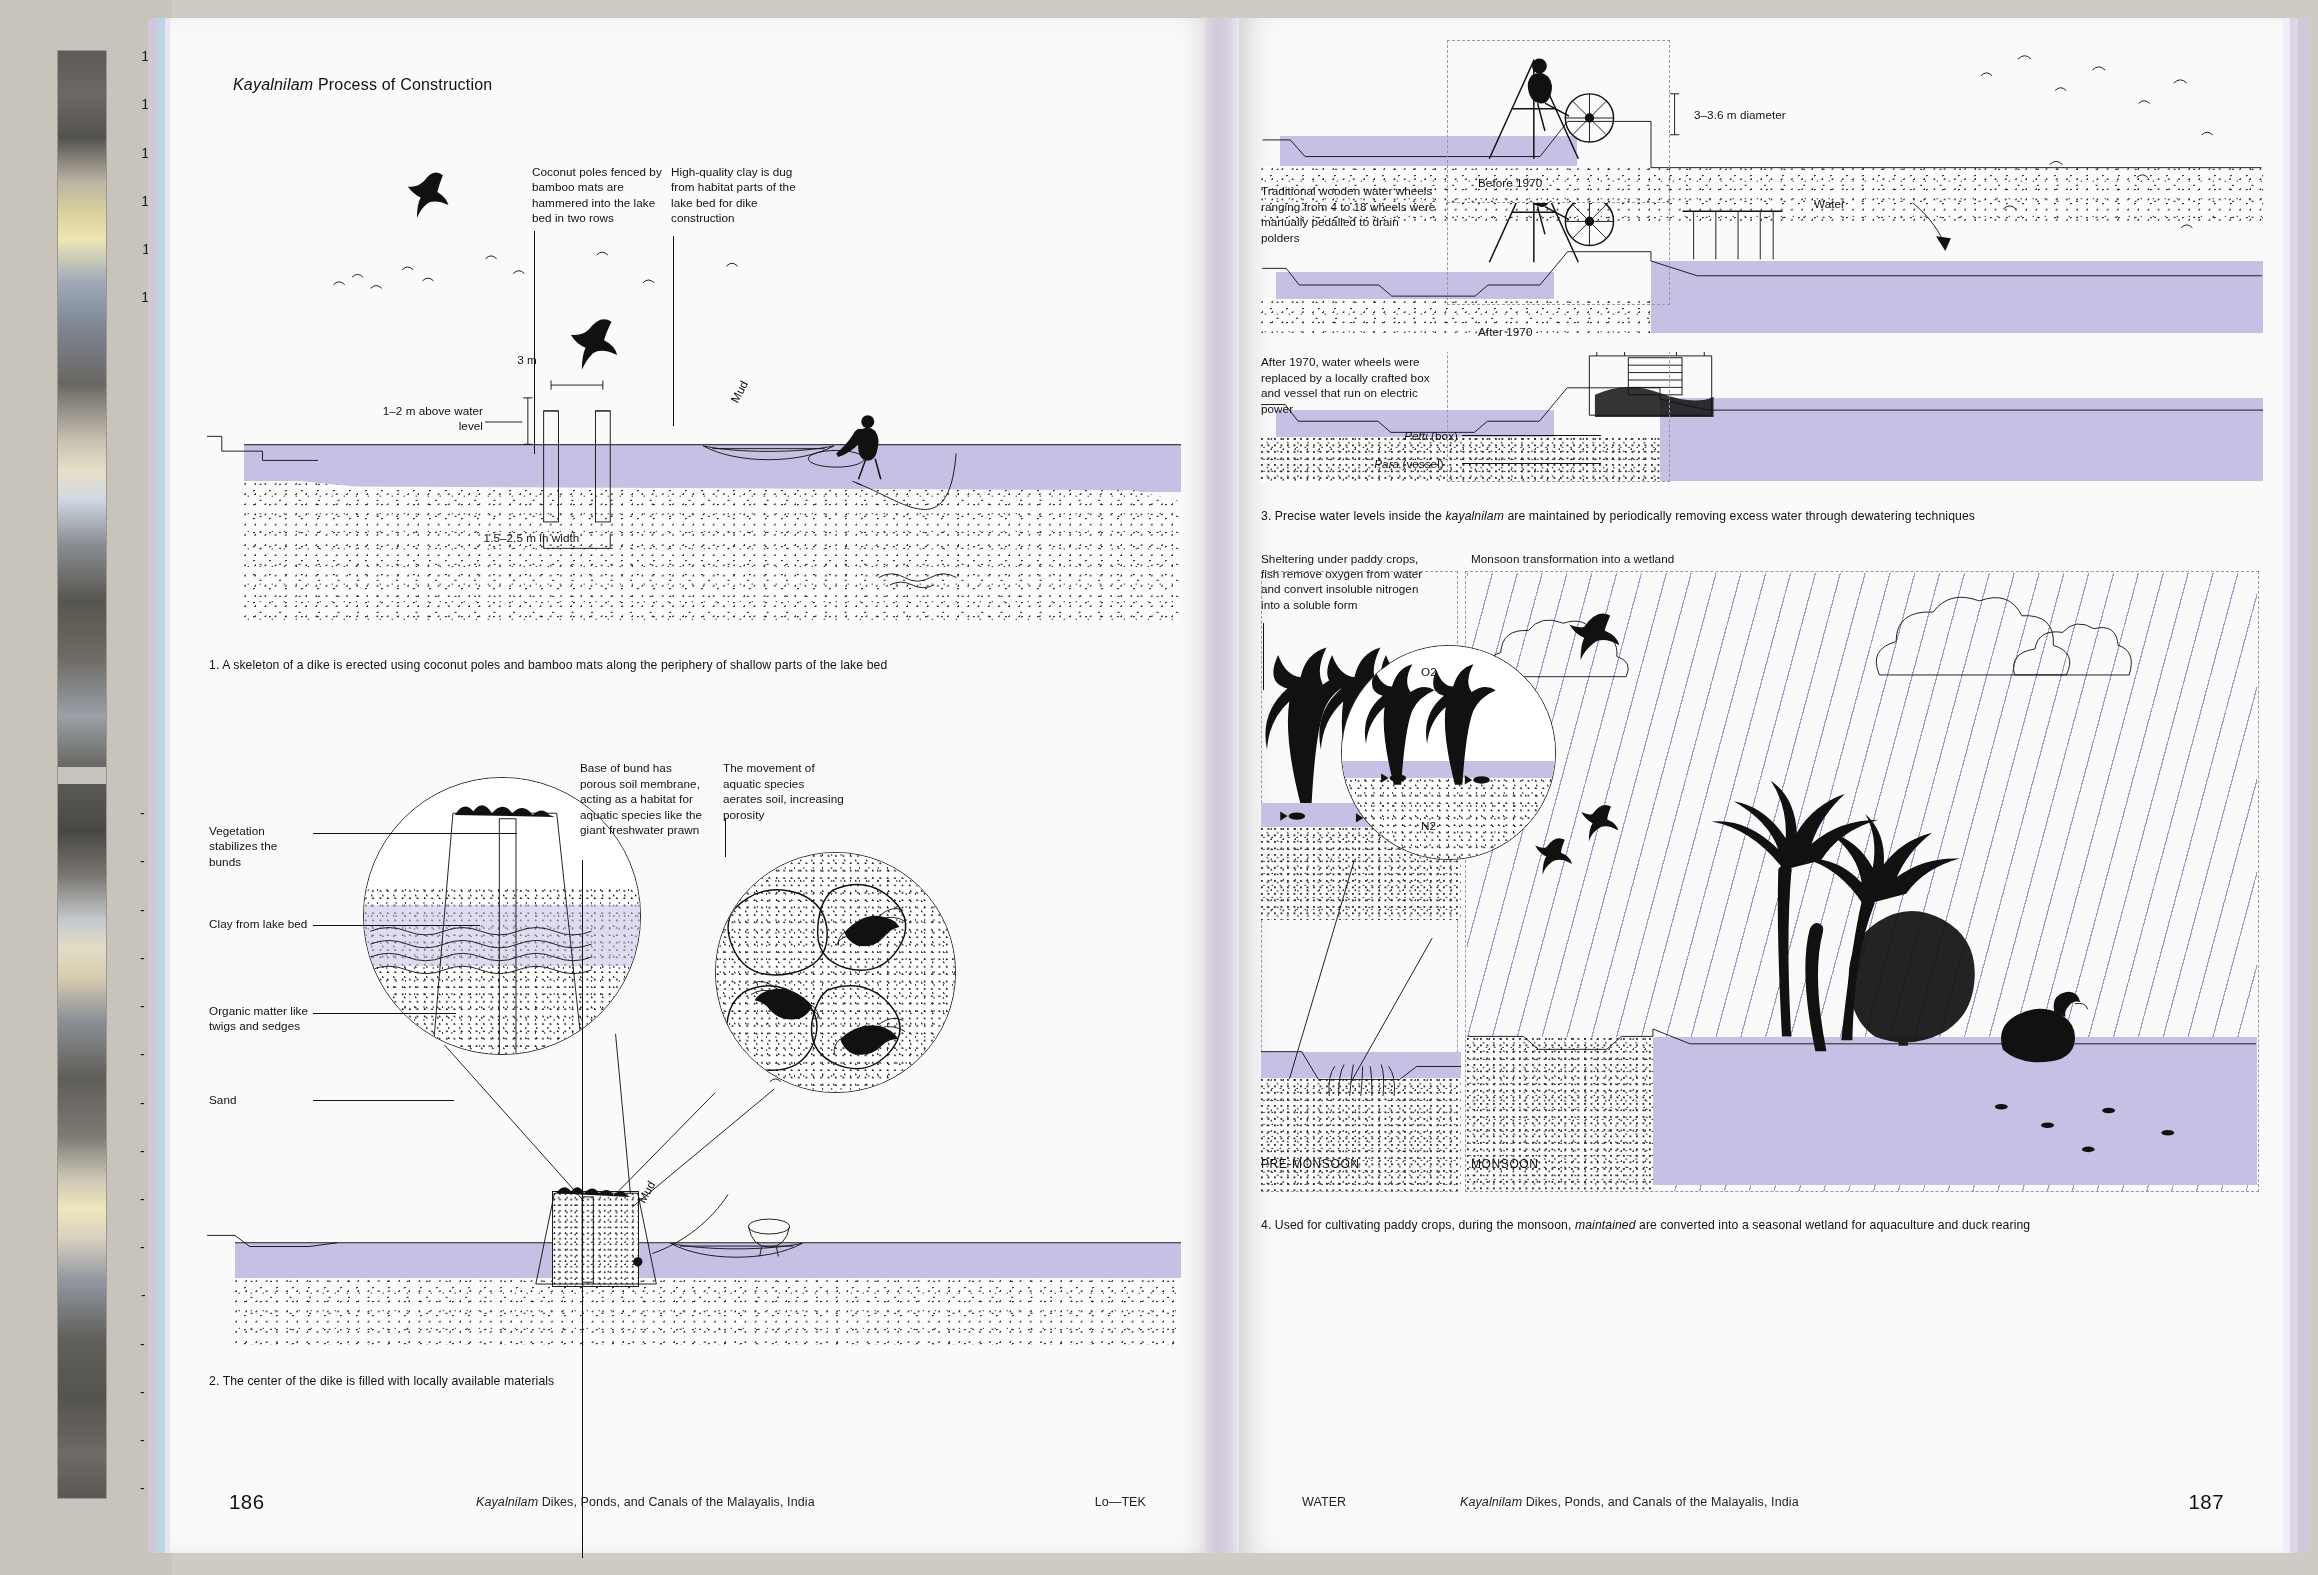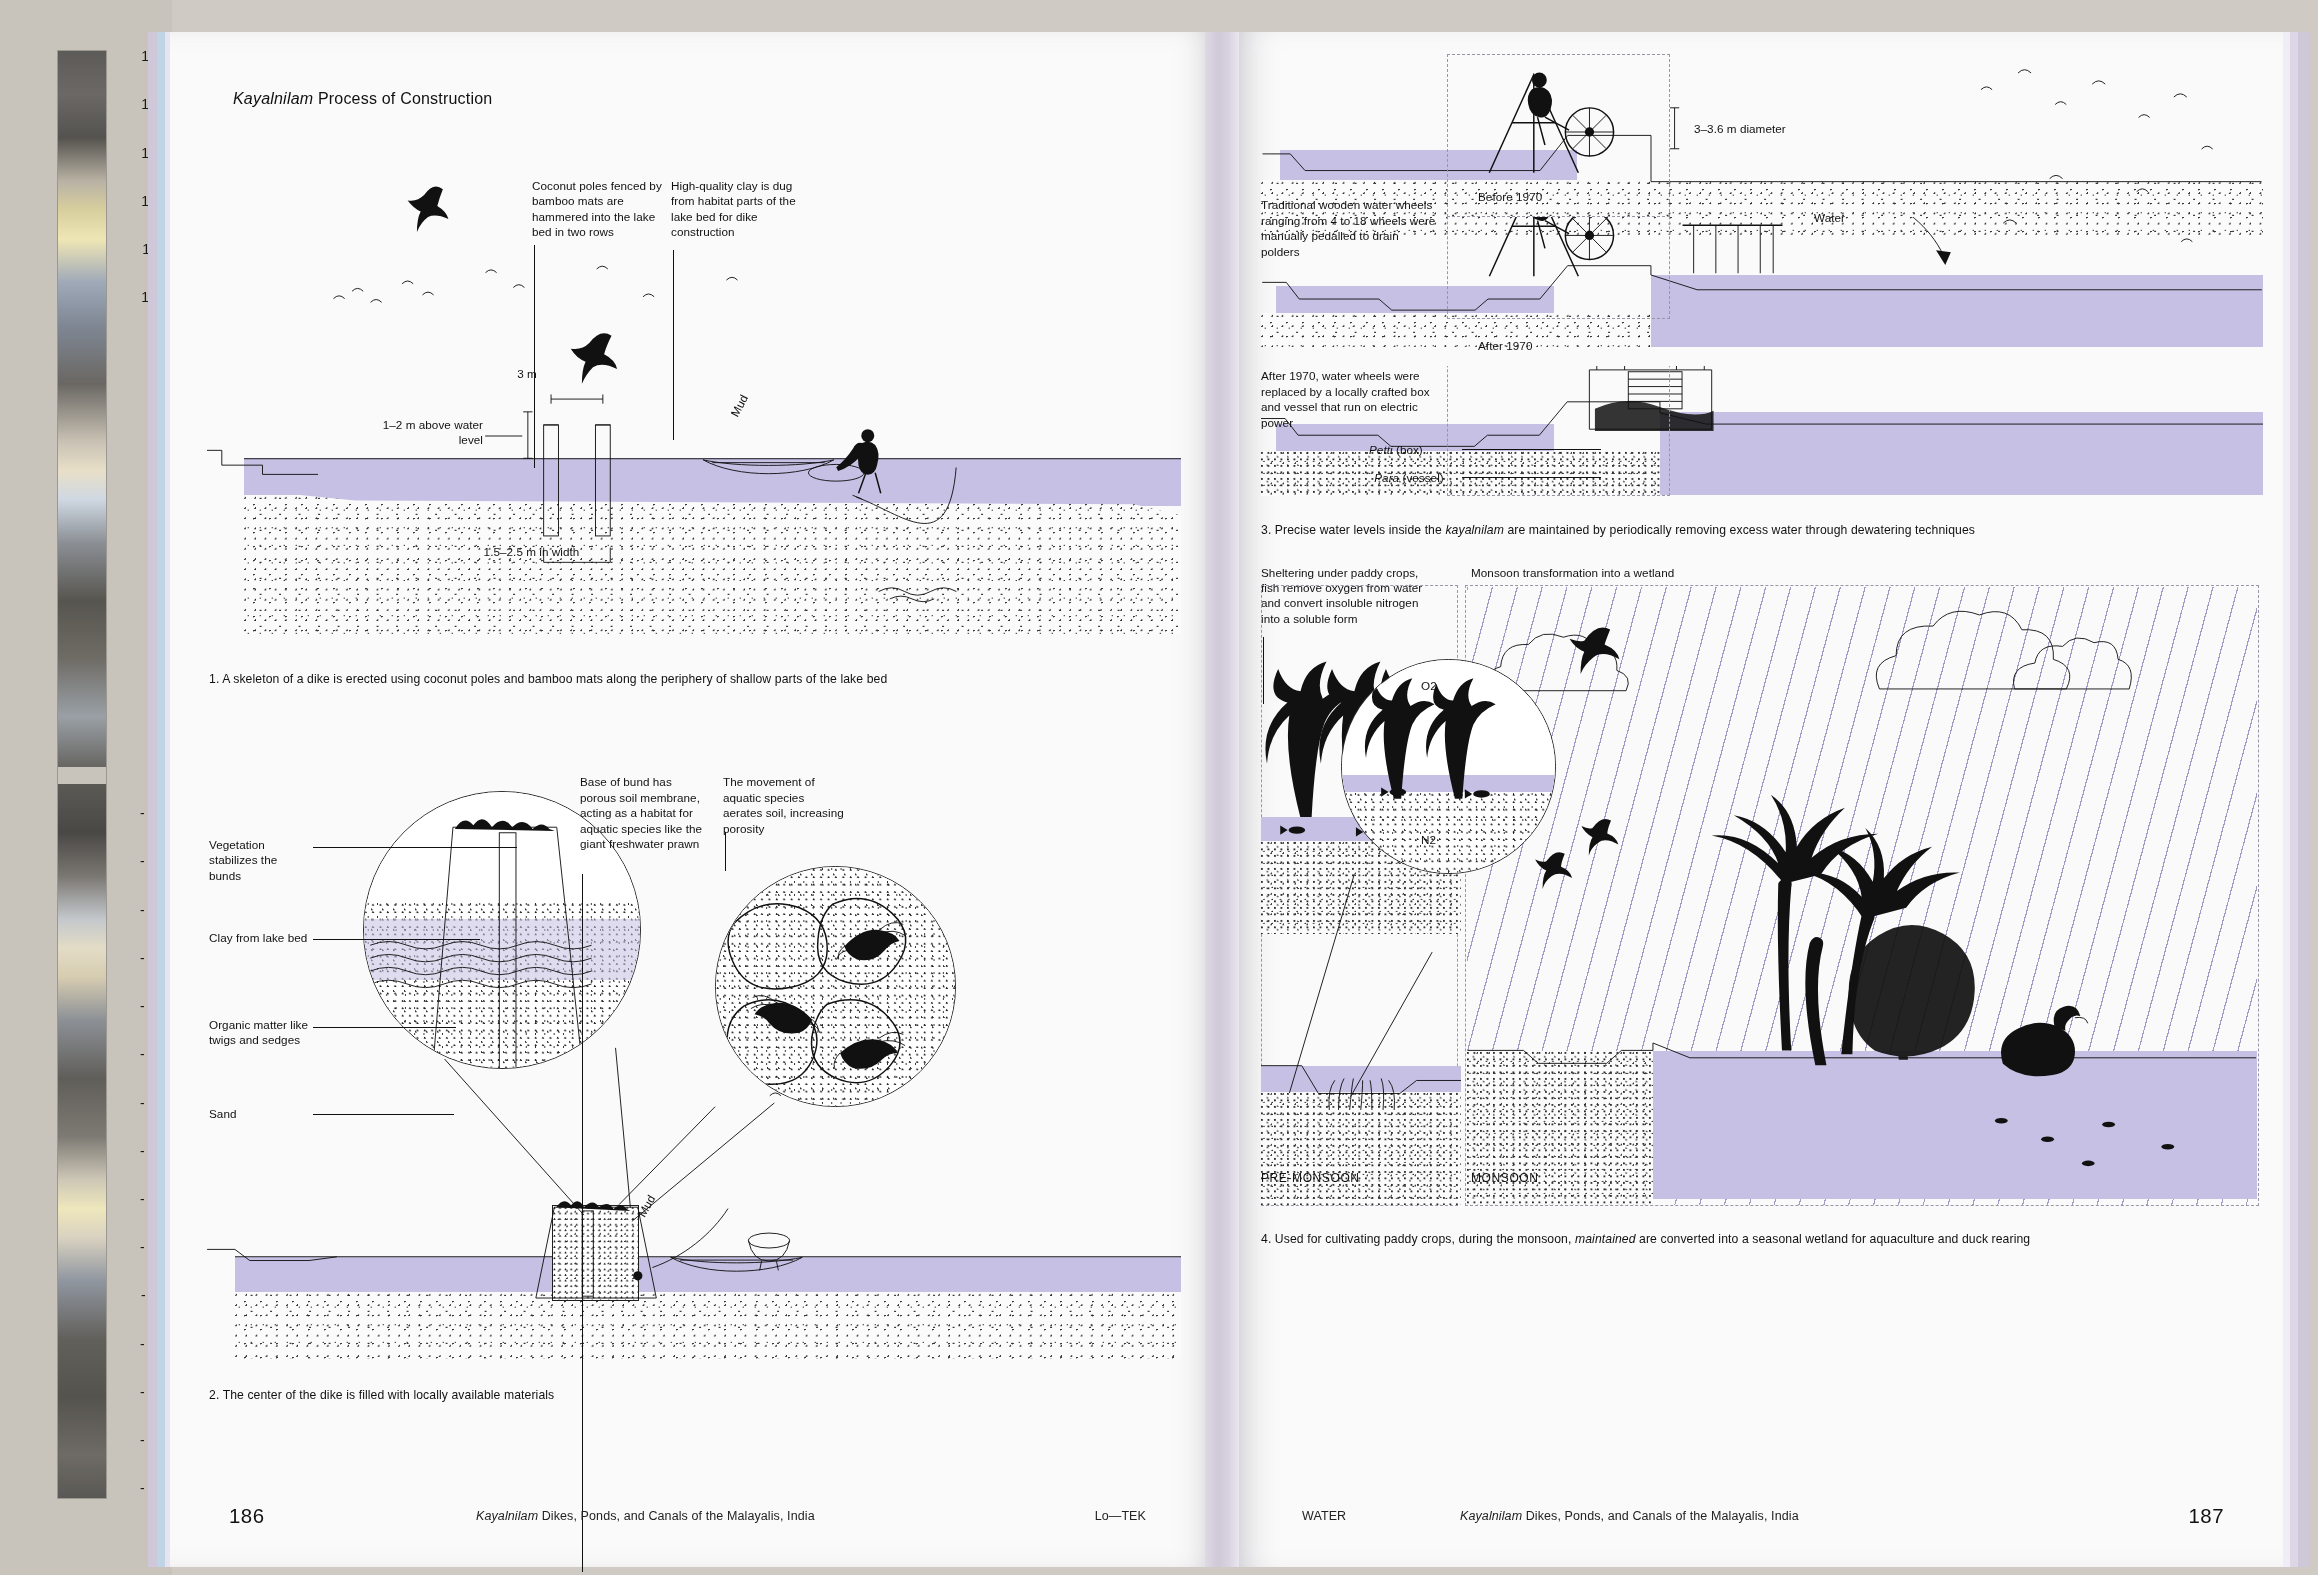--- a/index.html
+++ b/index.html
@@ -52,21 +52,21 @@
         #6e6b66 97%, #5a5854 100%);
     box-shadow:0 0 0 0.9px rgba(0,0,0,0.25);
   }
   #color-bar-gap {
     position:absolute; left:58px; top:767px; width:48px; height:16.7px;
     background:#c8c4bc;
   }
 
   
   #book {
-    position:absolute; left:148px; top:32px; width:2161px; height:1535px;
+    position:absolute; left:148px; top:18px; width:2161px; height:1535px;
   }
   .edge {
     position:absolute; top:0; height:100%;
   }
   #edge-left-1 { left:0;  width:9.3px; background:#cfc8d8; }
   #edge-left-2 { left:9.3px; width:7.4px; background:#bfd4e4; }
   #edge-left-3 { left:16.7px; width:5.6px; background:#e7e4ef; }
   #edge-right-1 { right:0; width:11px; background:#cfc8d8; }
   #edge-right-2 { right:11px; width:8.3px; background:#dcd6e6; }
   #edge-right-3 { right:19.5px; width:6.5px; background:#efedf5; }
@@ -560,21 +560,21 @@
             <rect class="st" x="96" y="58" width="58" height="40" fill="#fff"></rect>
             <path class="st" d="M96 66 L154 66 M96 74 L154 74 M96 82 L154 82 M96 90 L154 90"></path>
             <path class="fill-k" d="M60 98 q34 -16 70 -2 q38 14 58 4 l0 22 l-128 0 Z" opacity="0.85"></path>
           </svg>
           <div class="dash-box" style="left:186px;top:-56px;width:223px;height:186px;"></div>
         </div>
 
         <div class="lbl" style="left:22px;top:327px;width:186px;">
           <span>After 1970, water wheels were replaced by a locally crafted box and vessel that run on electric power</span>
         </div>
-        <div class="lbl" style="left:130px;top:401px;text-align:left;width:89px;">
+        <div class="lbl" style="left:130px;top:401px;text-align:right;width:89px;">
           <i>Petti</i><span> (box)</span>
         </div>
         <div class="leader hline" style="left:223px;top:408px;width:139px;"></div>
         <div class="lbl" style="left:121px;top:429px;text-align:center;width:98px;">
           <i>Para</i><span> (vessel)</span>
         </div>
         <div class="leader hline" style="left:223px;top:436px;width:139px;"></div>
 
         <svg style="position:absolute;left:714px;top:18.6px;width:297px;height:241px;" viewBox="0 0 320 260" width="297" height="241">
           <g class="st">

